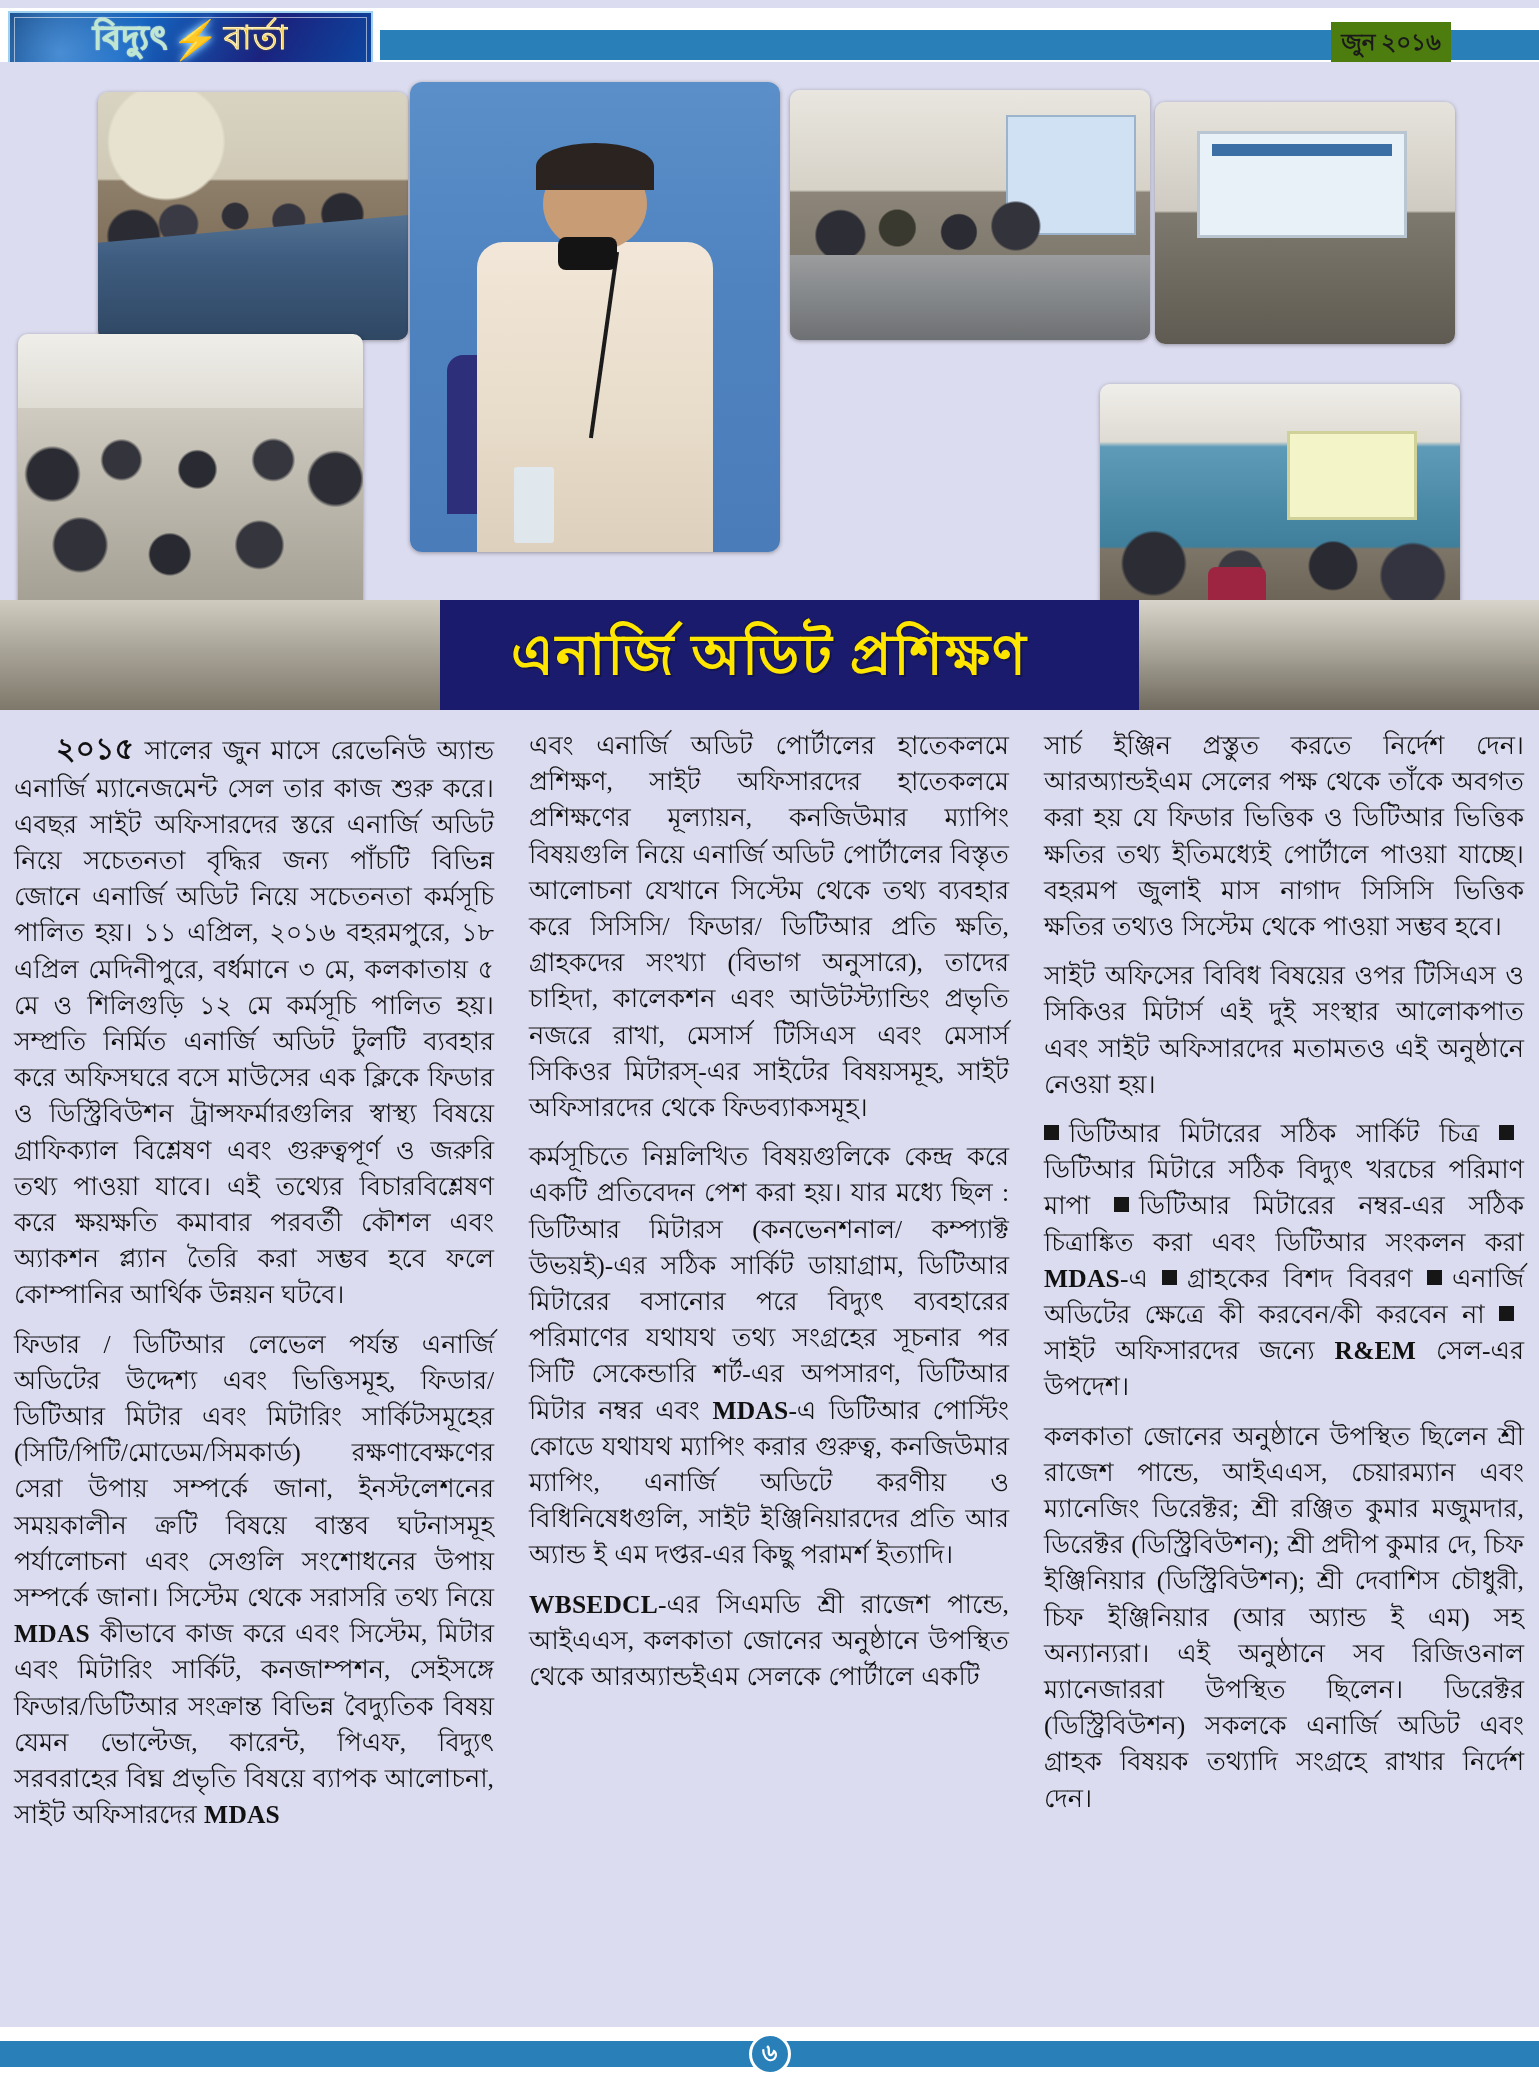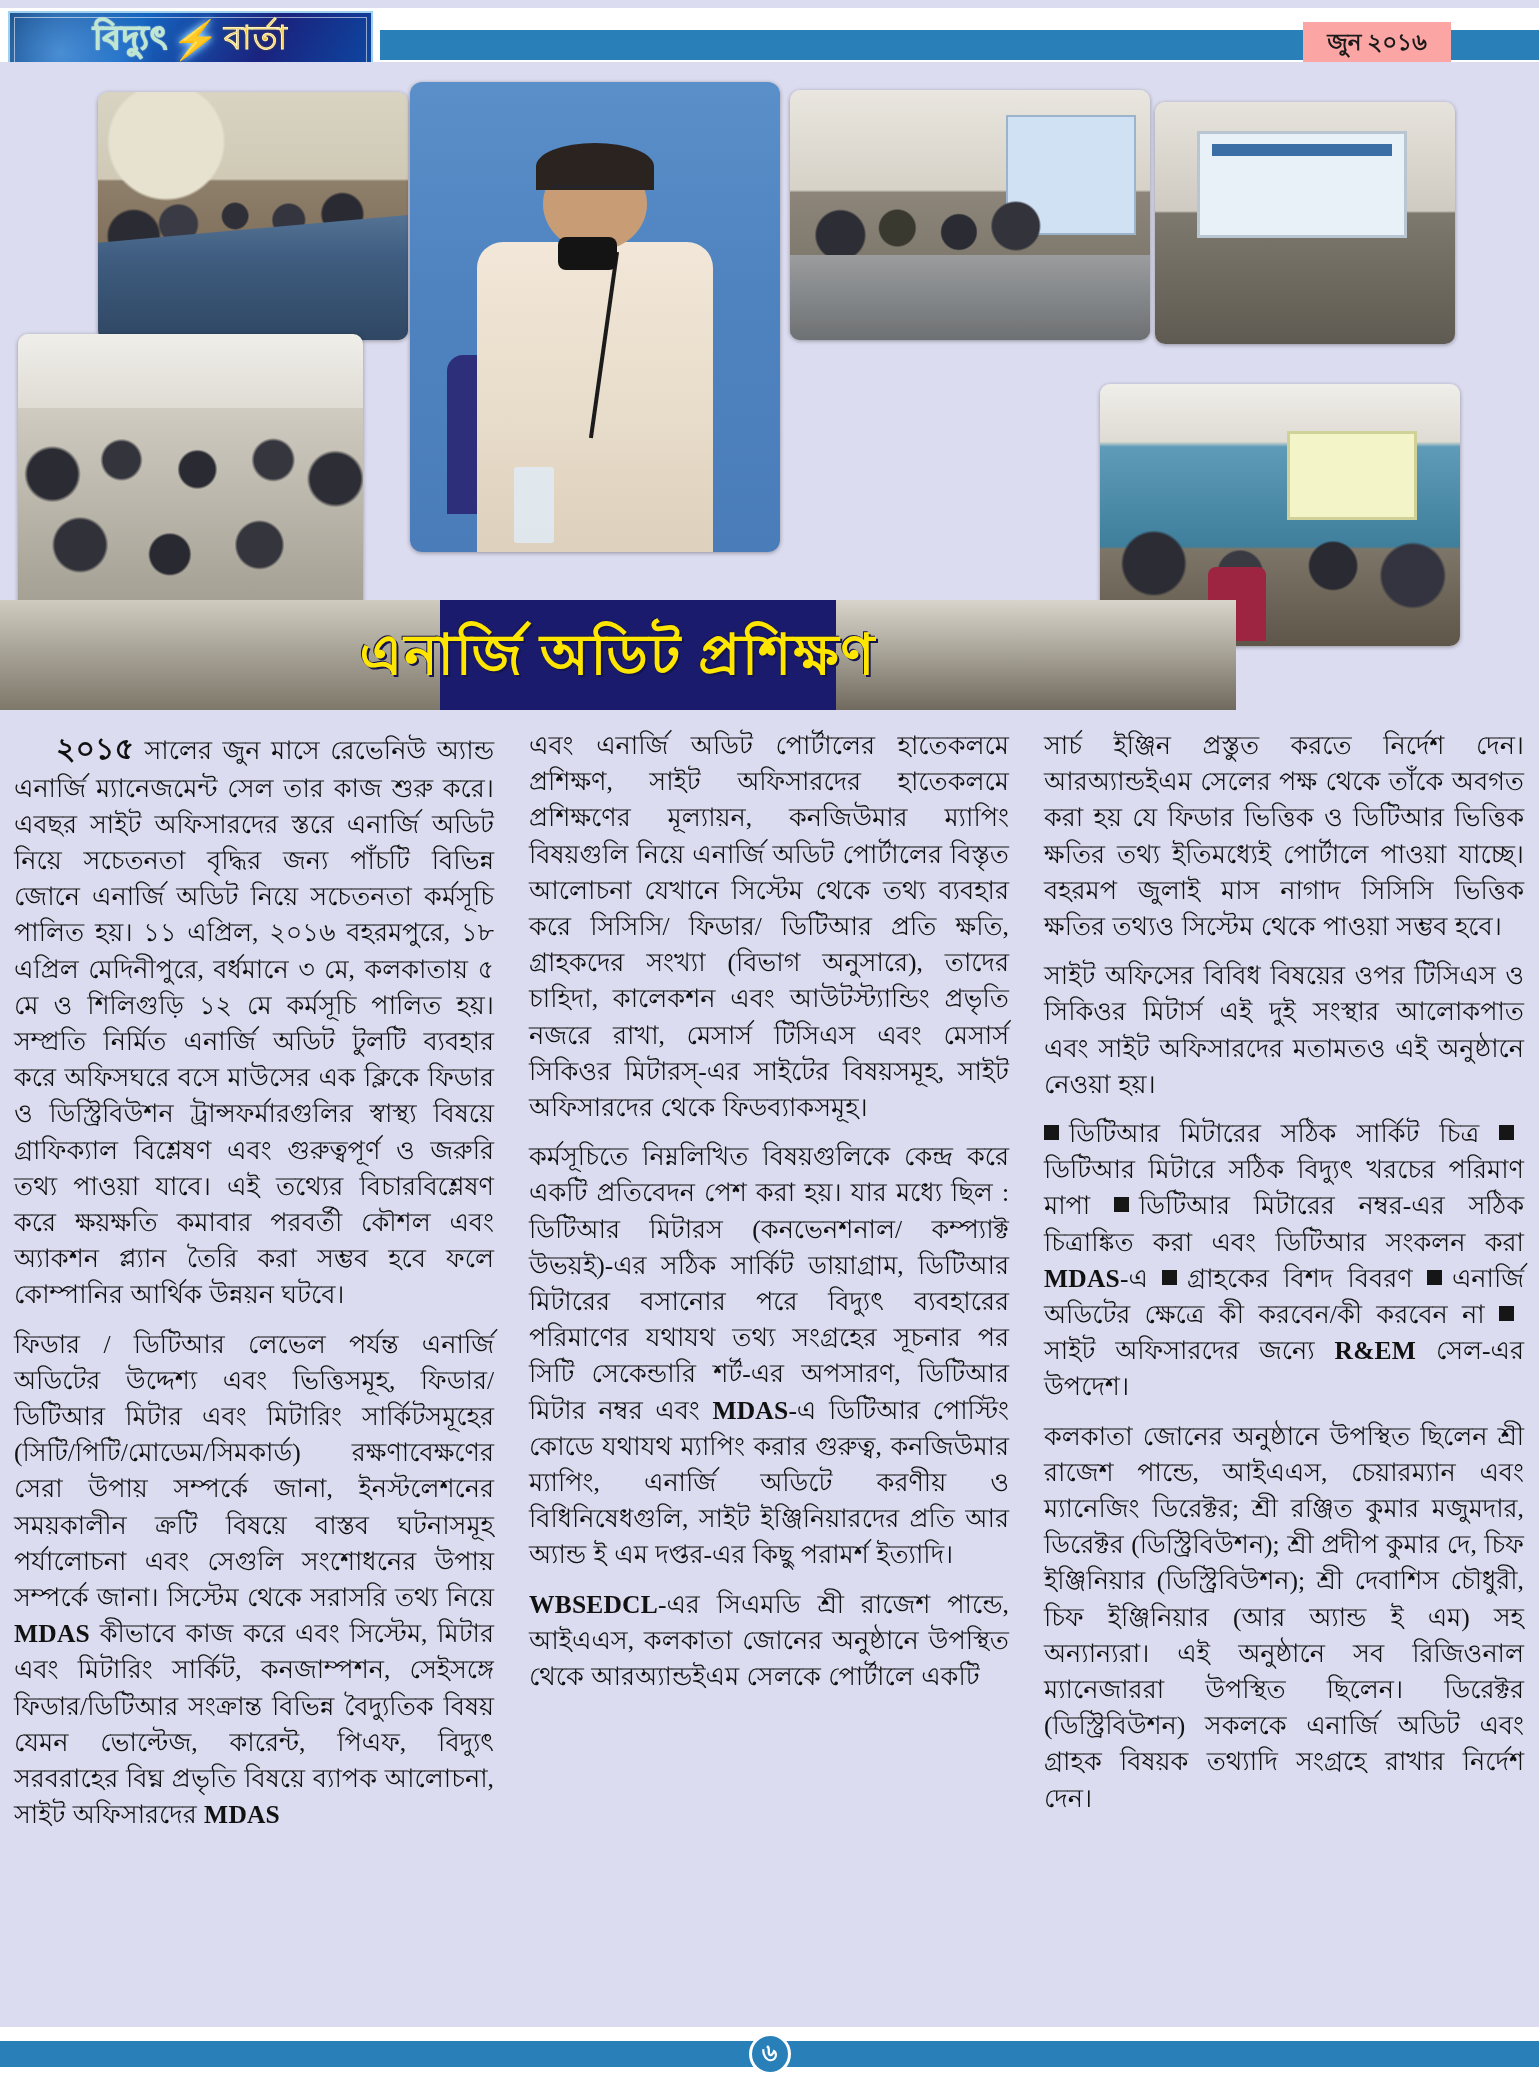--- a/index.html
+++ b/index.html
@@ -50,21 +50,21 @@
     text-shadow:0 0 6px #9fd8ff,0 0 12px #63b8ff;
     transform:skewX(-8deg);
   }
   .mh-word2{
     font-family:"Liberation Serif",serif; font-size:33px; font-weight:normal;
     color:#f2c230; -webkit-text-stroke:1px #fff3c4; letter-spacing:1px;
     text-shadow:0 0 3px #7a5b00;
   }
   #issue-date {
     position:absolute; right:88px; top:14px;
-    background:#fca5a5; padding:2px 24px;
+    background:#4d7c0f; padding:2px 10px;
     font-size:23px; font-weight:bold; color:#1a1a1a;
     font-family:"Liberation Serif",serif;
     margin-left:40px;
   }
 
   
   #collage {
     position:absolute; left:0; top:62px; width:1539px; height:648px;
     background:#dcdcf0;
   }
@@ -161,21 +161,21 @@
     background:
       radial-gradient(circle at 12% 40%,#2c2c34 0 10%,transparent 11%),
       radial-gradient(circle at 38% 48%,#3a3a42 0 10%,transparent 11%),
       radial-gradient(circle at 66% 42%,#2a2a32 0 10%,transparent 11%),
       radial-gradient(circle at 90% 50%,#343440 0 10%,transparent 11%);}
   #photo-bottomright .chair{position:absolute;left:30%;top:70%;width:16%;height:28%;
     background:#9d2542;border-radius:8px 8px 0 0;}
 
   
   #title-banner {
-    position:absolute; left:0; top:600px; width:1236px; height:110px;
+    position:absolute; left:0; top:600px; width:1539px; height:110px;
     background:#1b1b6e;
     display:flex; align-items:center; justify-content:center;
     z-index:5;
   }
   #banner-left-img{
     position:absolute;left:0;top:0;width:440px;height:110px;
     background:linear-gradient(180deg,#cfcbbf 0%,#a9a498 45%,#7e786a 100%);
     z-index:-1;
   }
   #banner-right-img{

